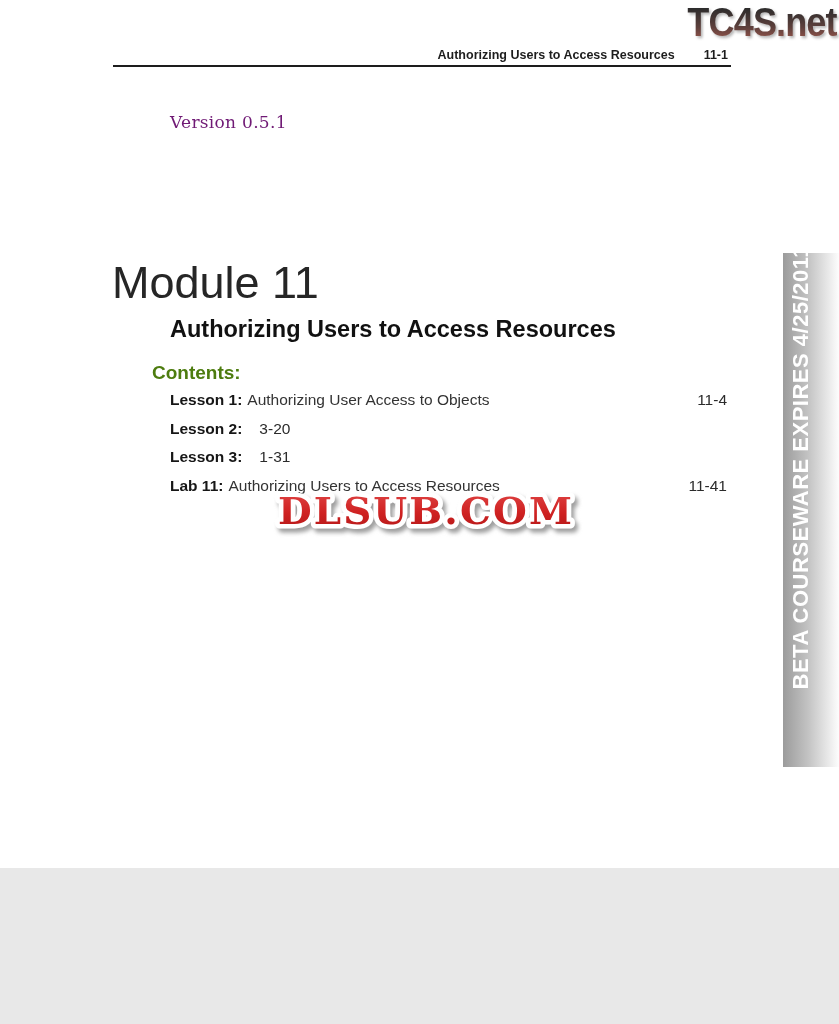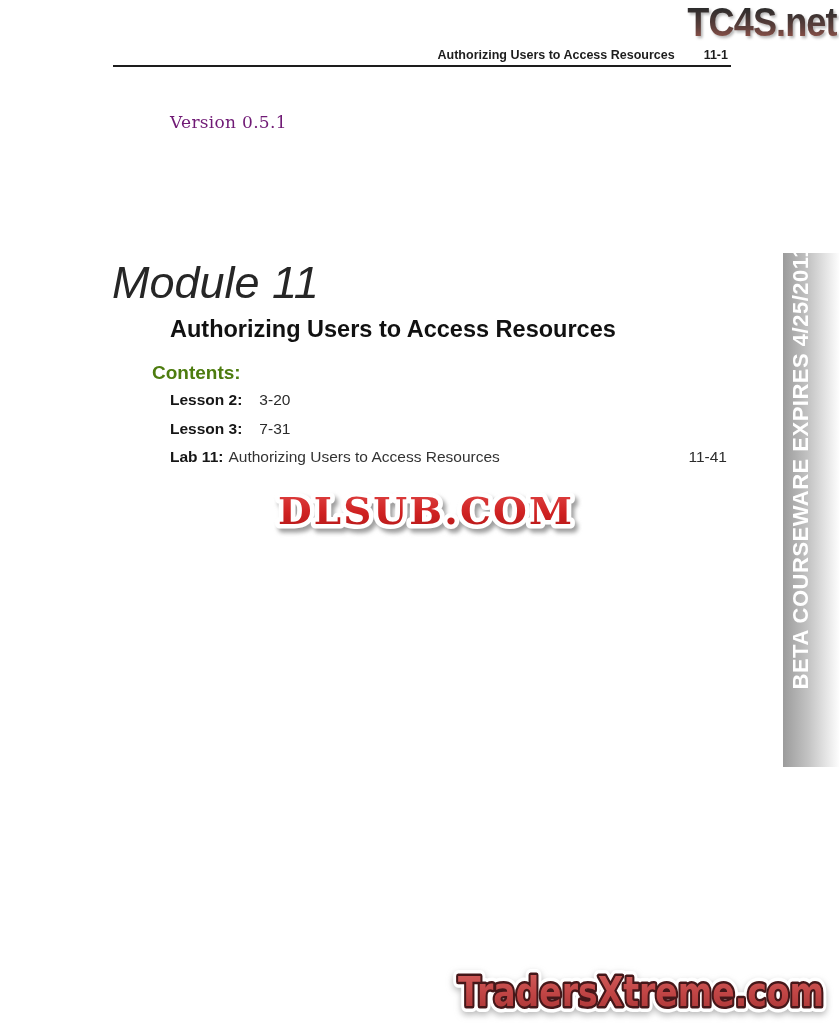--- a/index.html
+++ b/index.html
@@ -1,18 +1,18 @@
 <!DOCTYPE html>
 <html><head>
 <meta charset="utf-8">
 <style>
   html,body{margin:0;padding:0;background:#e8e8e8;}
   .page{
     position:relative;
-    width:839px;height:1024px;
+    width:839px;height:868px;
     background:#ffffff;
     overflow:hidden;
     font-family:"Liberation Sans",sans-serif;
     margin:0 auto;
   }
   
   .tc4s{
     position:absolute;top:0;right:2px;
     font-family:"Liberation Sans",sans-serif;
     font-weight:bold;font-size:41px;line-height:44px;
@@ -35,21 +35,21 @@
   
   .version{
     position:absolute;left:170px;top:112px;
     font-family:"DejaVu Serif","Liberation Serif",serif;
     font-size:17px;color:#701a75;letter-spacing:0.3px;
   }
   
   .module-title{
     position:absolute;left:112px;top:257px;
     font-size:45px;font-weight:300;color:#262626;
-    letter-spacing:0;white-space:nowrap;font-style:italic;
+    letter-spacing:0;white-space:nowrap;
   }
   .module-subtitle{
     position:absolute;left:170px;top:316px;
     font-size:23.5px;font-weight:bold;color:#111111;
     white-space:nowrap;
   }
   .contents-label{
     position:absolute;left:152px;top:362px;
     font-size:19px;font-weight:bold;color:#4d7c0f;
   }
@@ -123,26 +123,31 @@
   </div>
 
   <div class="version">Version 0.5.1</div>
 
   <div class="module-title">Module 11</div>
   <div class="module-subtitle">Authorizing Users to Access Resources</div>
   <div class="contents-label">Contents:</div>
 
   <div class="toc">
     <div class="toc-row">
+      <span class="lbl">Lesson 1:</span>
+      <span class="ttl">Authorizing User Access to Objects</span>
+      <span class="pg">11-4</span>
+    </div>
+    <div class="toc-row">
       <span class="lbl">Lesson 2:</span>
       <span class="pg">3-20</span>
     </div>
     <div class="toc-row">
       <span class="lbl">Lesson 3:</span>
-      <span class="pg">7-31</span>
+      <span class="pg">1-31</span>
     </div>
     <div class="toc-row">
       <span class="lbl">Lab 11:</span>
       <span class="ttl">Authorizing Users to Access Resources</span>
       <span class="pg">11-41</span>
     </div>
   </div>
 
   <svg class="dlsub-svg" width="320" height="52" viewBox="0 0 320 52">
     <defs>

